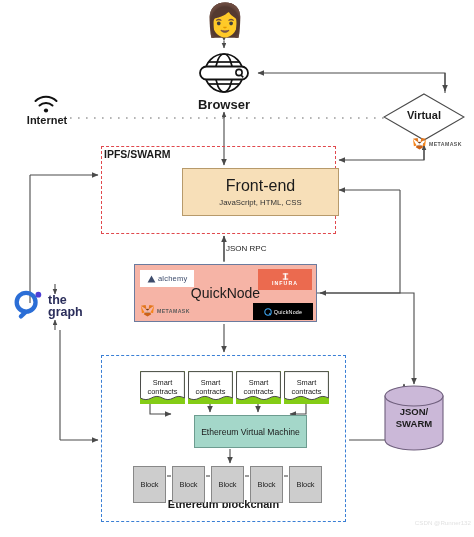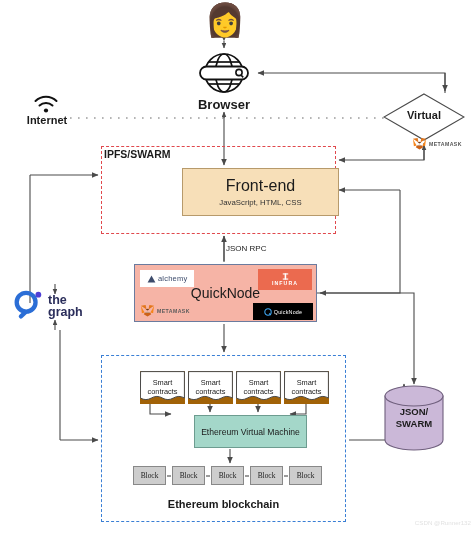--- a/index.html
+++ b/index.html
@@ -87,37 +87,37 @@
   #thegraph .tg-text{font-size:12.5px;font-weight:bold;color:#2b2e5b;
     line-height:12px;}
 
   
   #eth-group{left:101px;top:355px;width:245px;height:167px;
     border:1.5px dashed #3a7fd5;}
   #eth-group-label{left:101px;top:498px;width:245px;height:16px;
     text-align:center;font-size:11px;font-weight:bold;}
 
   
-  .smart-contract{width:45px;height:33px;background:#a16207;}
+  .smart-contract{width:45px;height:33px;background:#84cc16;}
   .sc-text{position:absolute;width:45px;text-align:center;
     font-size:7.4px;line-height:9.2px;color:#1b1b1b;top:7px;}
   #sc0{left:140px;top:371px;}
   #sc1{left:188px;top:371px;}
   #sc2{left:236px;top:371px;}
   #sc3{left:284px;top:371px;}
 
   
   #evm{left:174px;top:415px;width:113px;height:33px;
     background:#a4d7c9;border:1px solid #6d9c90;
     display:flex;align-items:center;justify-content:center;margin-left:20px;}
   #evm .evm-text{font-size:8.6px;color:#1b1b1b;text-align:center;}
 
   
-  .block{width:33px;height:19px;background:#cdcdcd;border:1px solid #888;
-    display:flex;align-items:center;justify-content:center;font-family:Liberation Serif, serif;}
+  .block{width:33px;height:37px;background:#cdcdcd;border:1px solid #888;
+    display:flex;align-items:center;justify-content:center;}
   .block span{font-size:7.4px;color:#1b1b1b;}
   #blk0{left:133px;top:466px;}
   #blk1{left:172px;top:466px;}
   #blk2{left:211px;top:466px;}
   #blk3{left:250px;top:466px;}
   #blk4{left:289px;top:466px;}
 
   
   #ipfs-cylinder{left:383px;top:385px;width:62px;height:66px;}
   #ipfs-cylinder-label{left:383px;top:406px;width:62px;height:30px;

